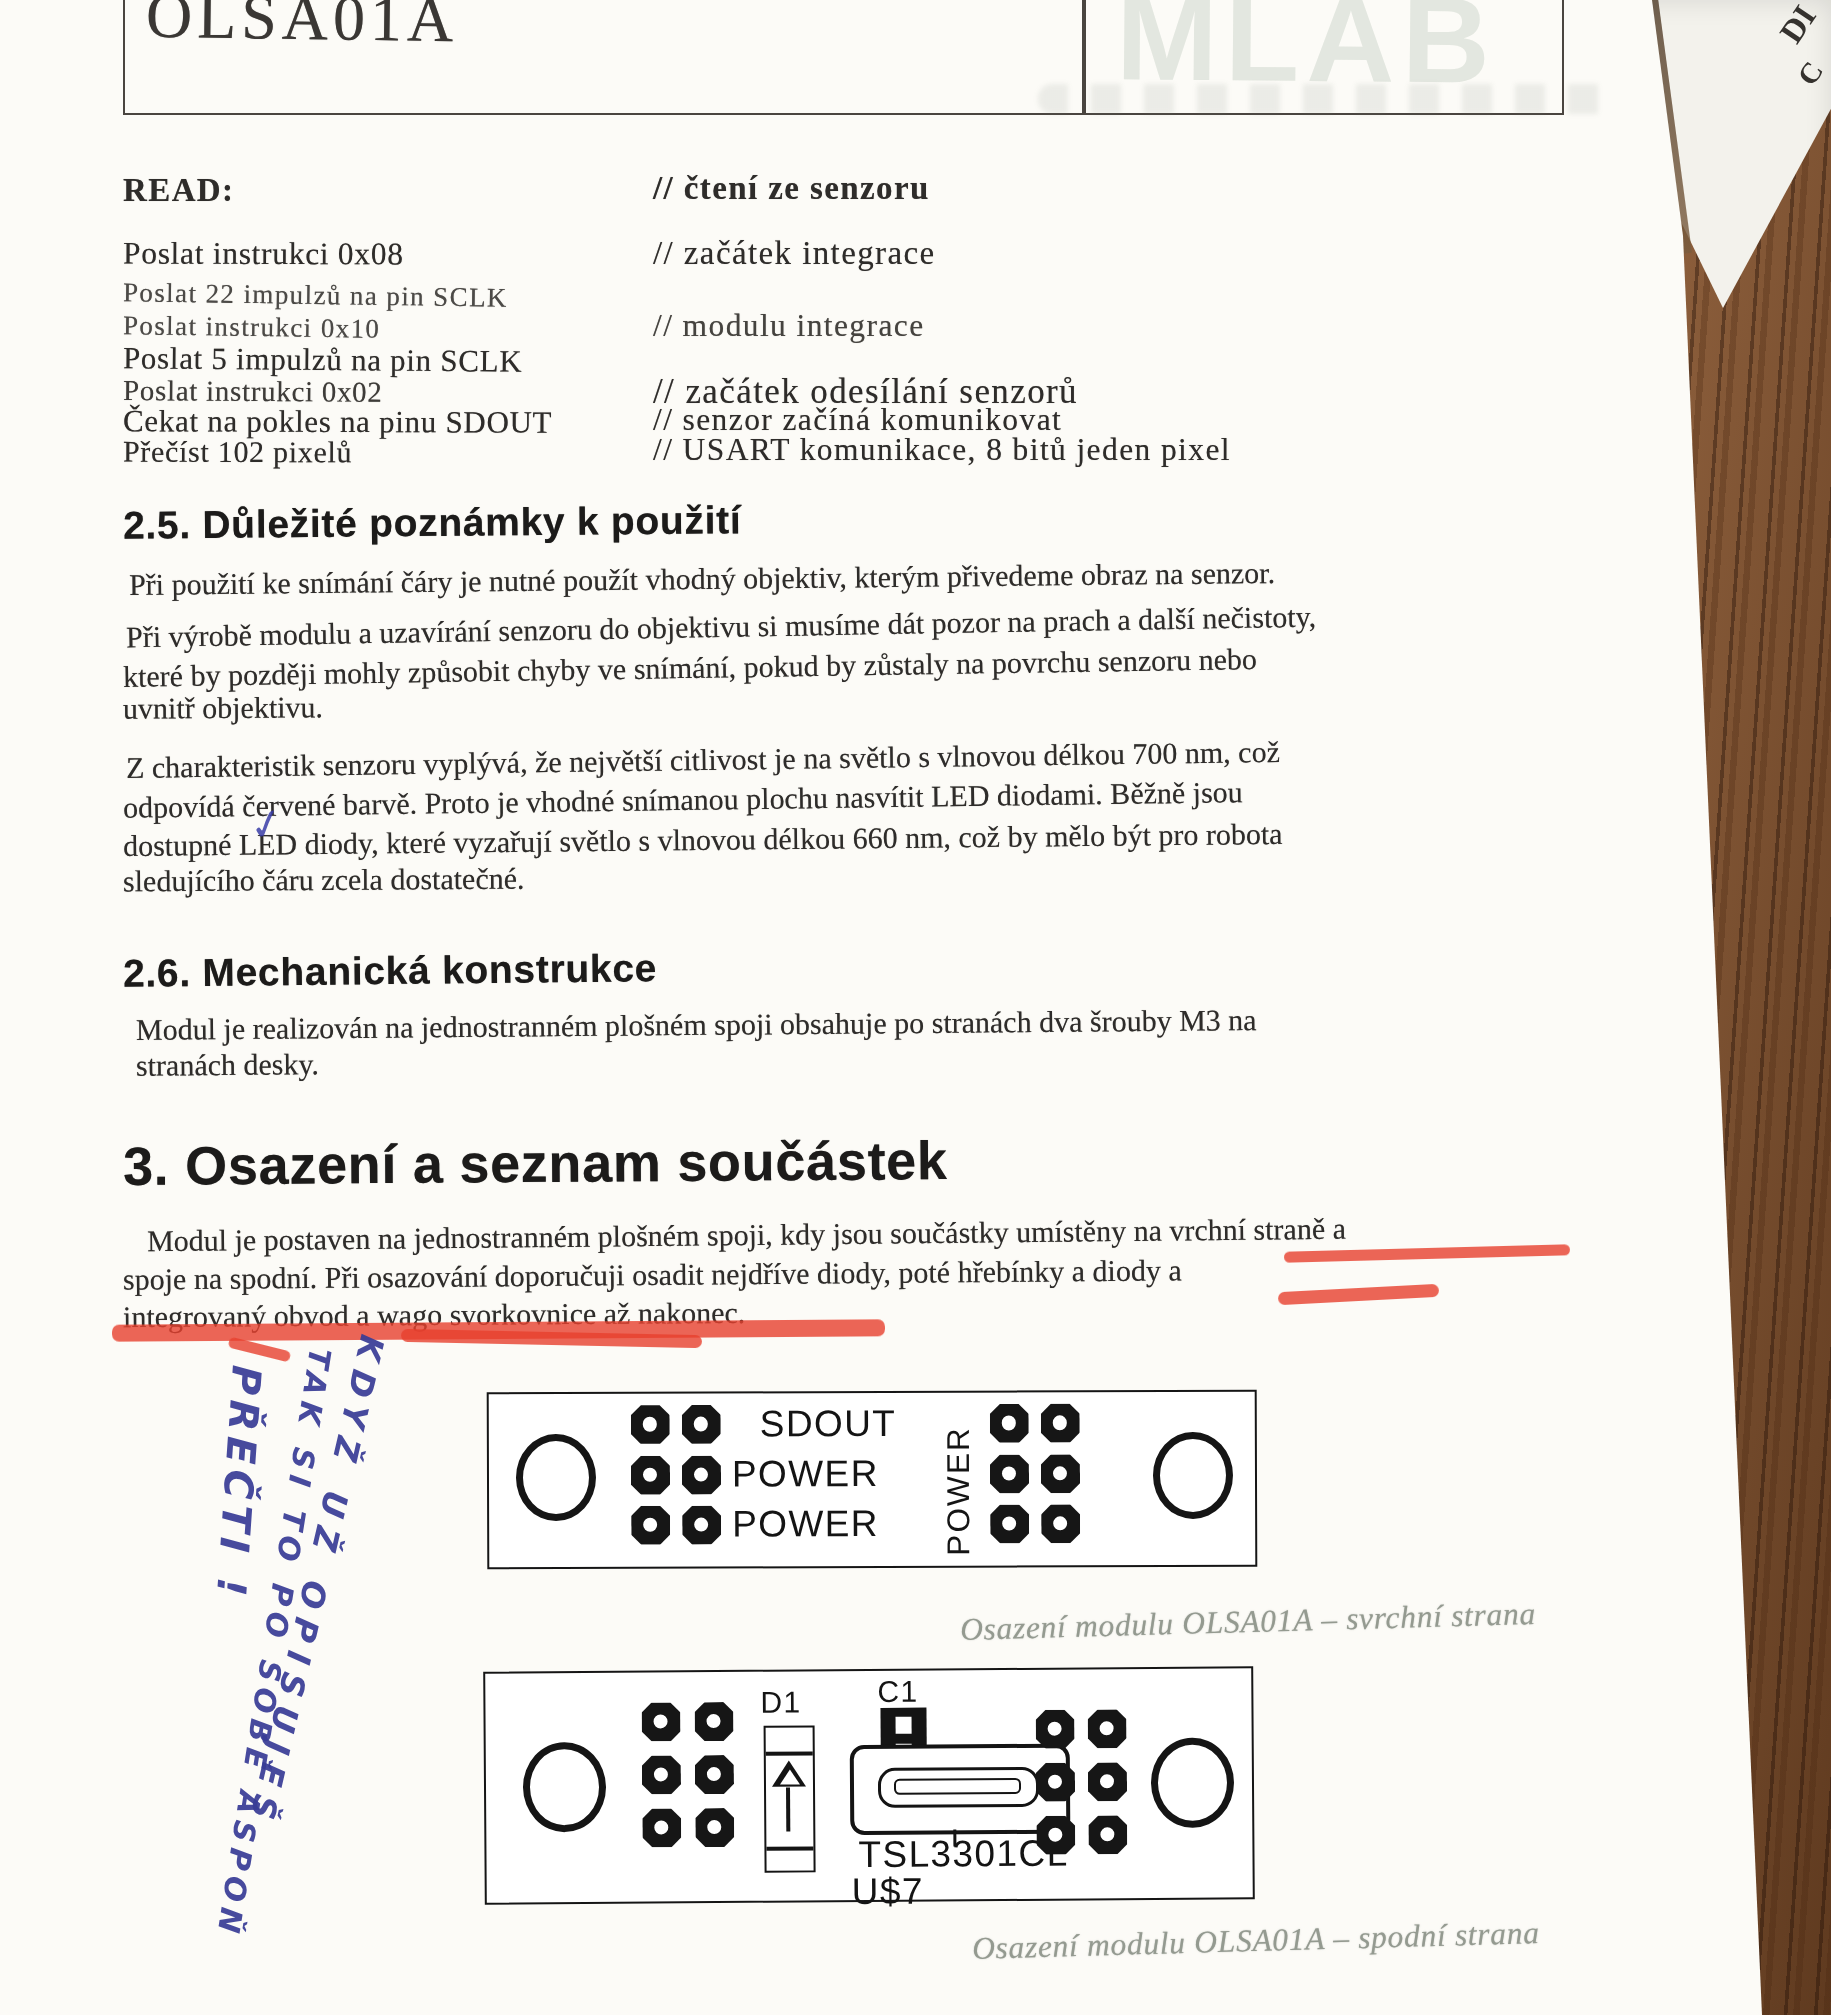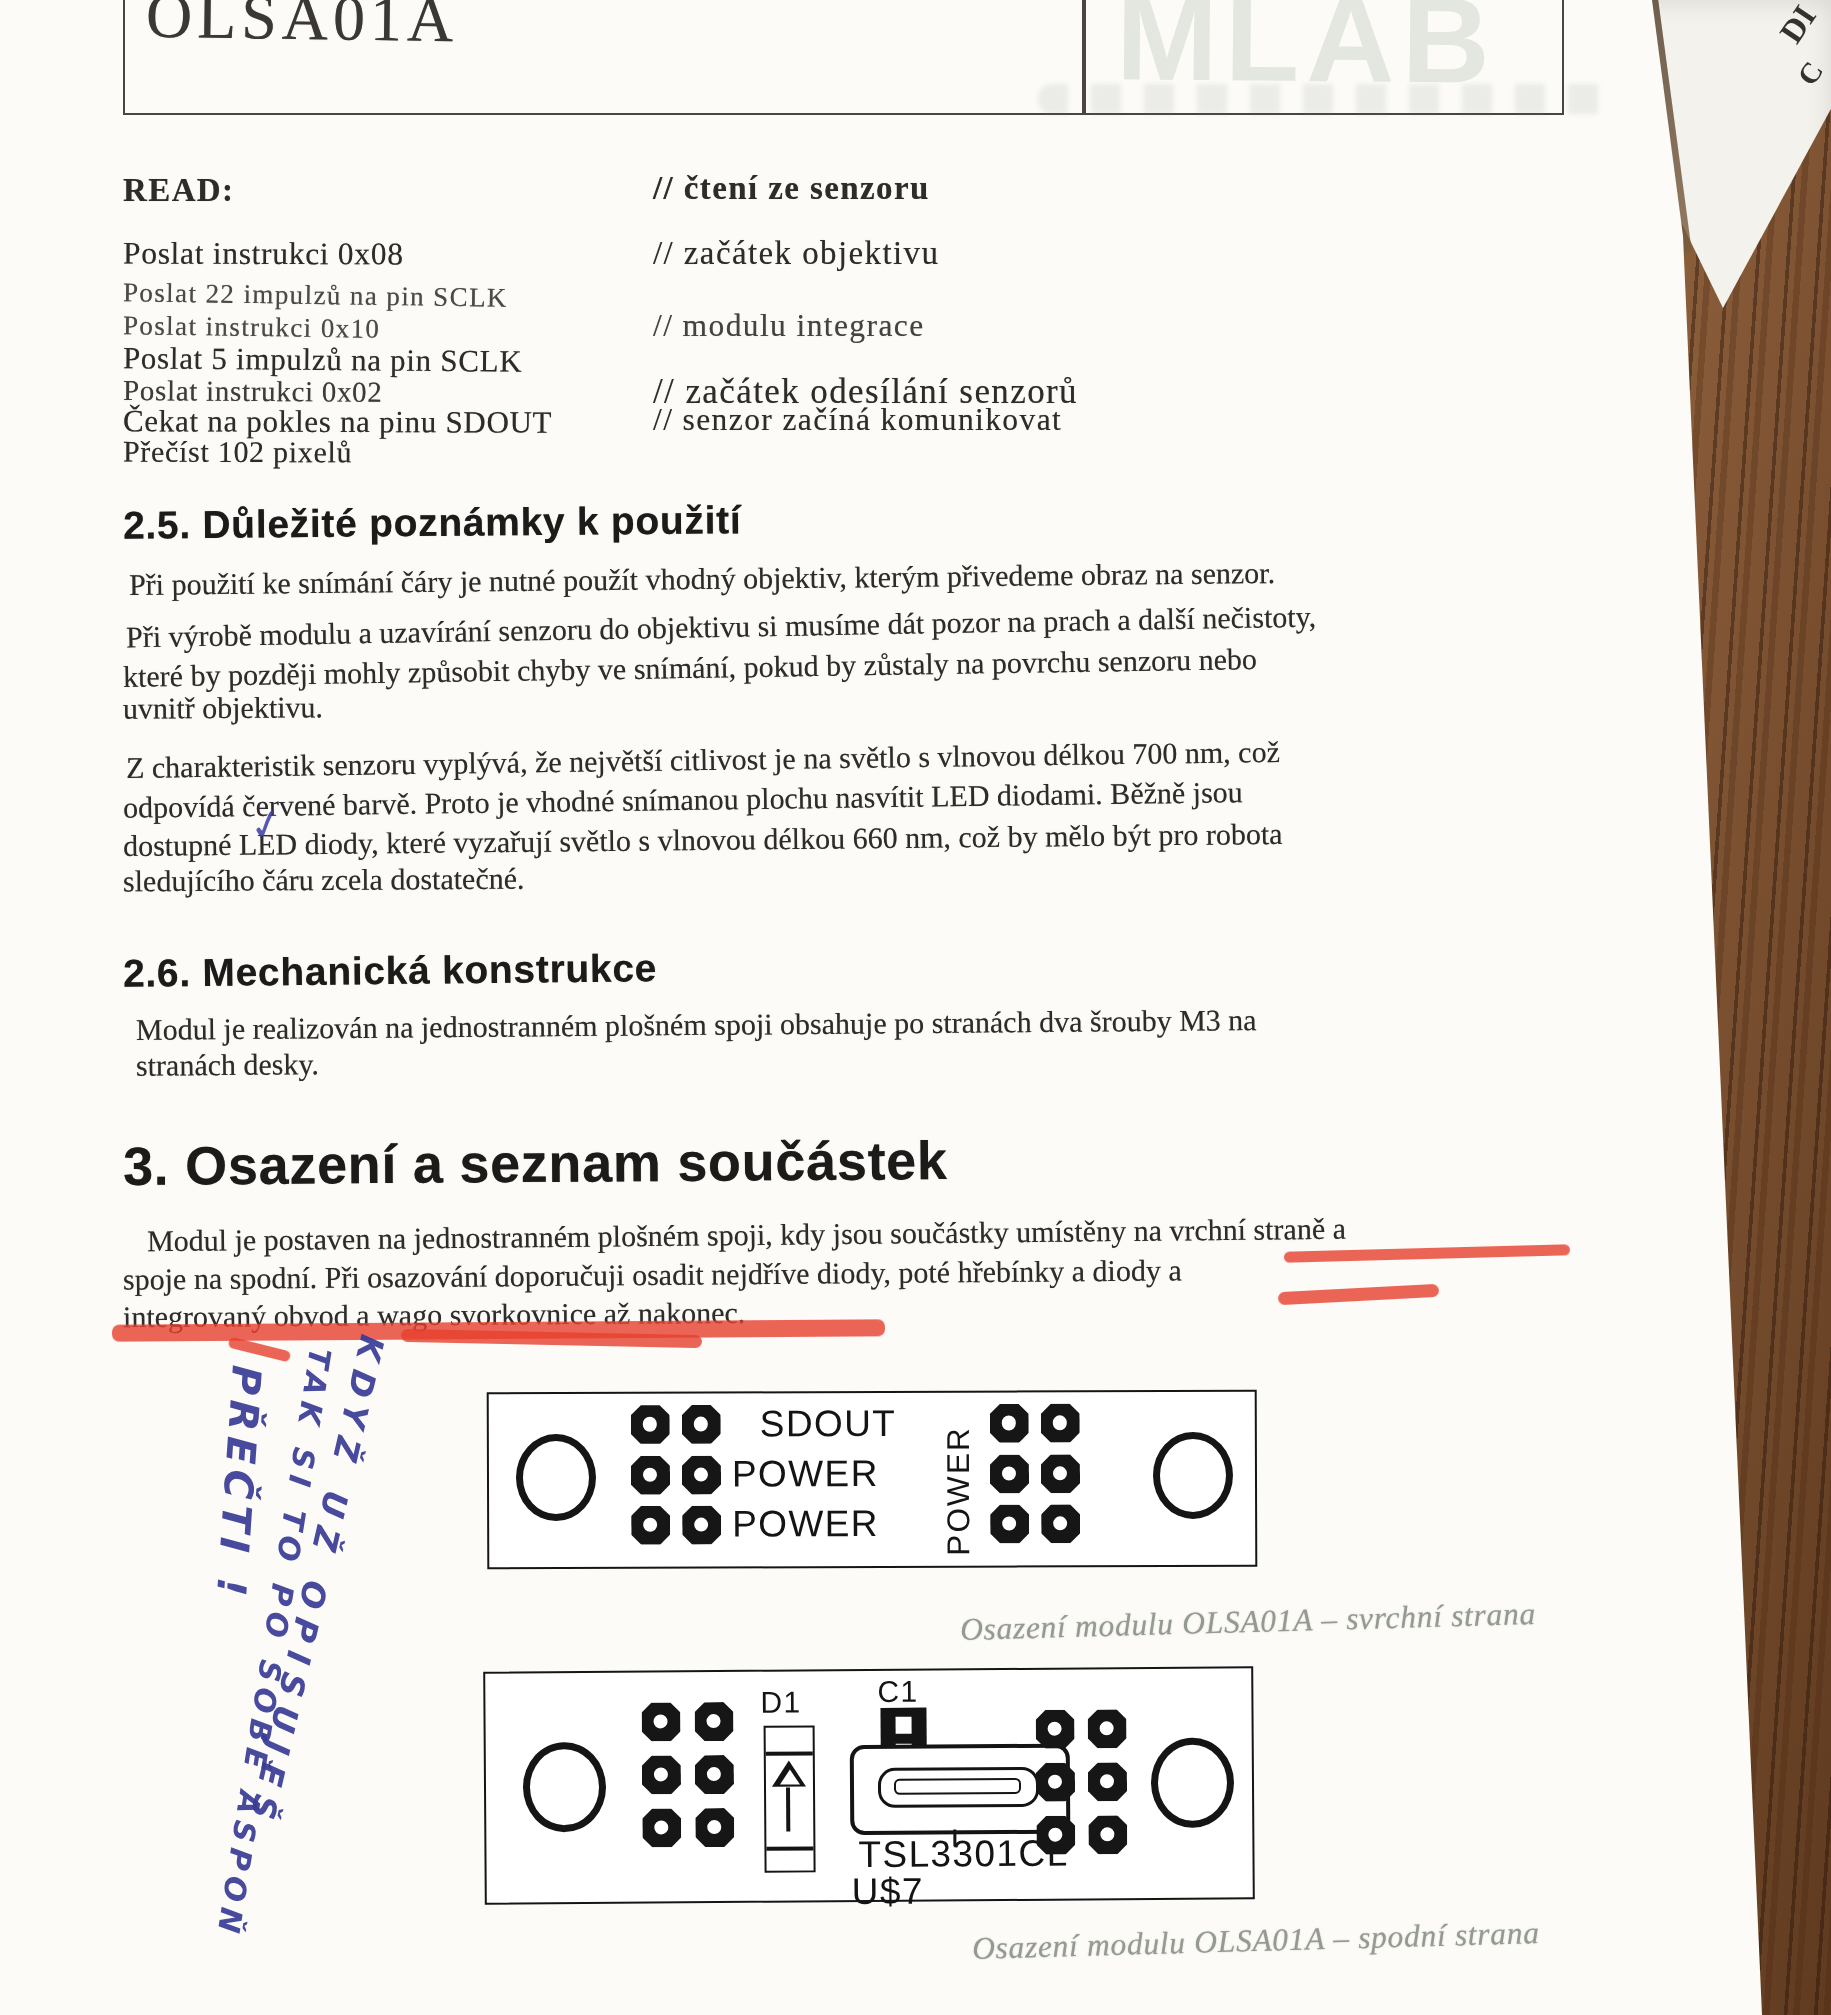--- a/index.html
+++ b/index.html
@@ -63,36 +63,37 @@
     <div class="box" style="left:123px;top:-44px;width:959px;height:155px;"></div>
     <div class="box" style="left:1082px;top:-44px;width:478px;height:155px;"></div>
     <span class="txt serif" style="left:146px;top:-18.6px;font-size:64px;letter-spacing:5px;color:#3a3734;transform:rotate(0.8deg);">OLSA01A</span>
     <span class="watermark" style="left:1116px;top:-31.5px;font-size:122px;letter-spacing:7.2px;transform:rotate(0.5deg);">MLAB</span>
     <div class="ghost" style="left:1038px;top:84px;width:580px;height:30px;background:repeating-linear-gradient(90deg, rgba(120,130,120,.25) 0 30px, transparent 30px 53px);"></div>
 
     <span class="txt serif" style="left:123px;top:172px;font-size:33px;font-weight:bold;letter-spacing:1.4px;">READ:</span>
     <span class="txt serif" style="left:653px;top:170px;font-size:33px;font-weight:bold;letter-spacing:1.4px;">// čtení ze senzoru</span>
 
     <span class="txt serif" style="left:123px;top:236px;font-size:31.5px;letter-spacing:0.7px;transform:rotate(0.2deg);">Poslat instrukci 0x08</span>
-    <span class="txt serif" style="left:653px;top:235px;font-size:33px;letter-spacing:1.4px;">// začátek objektivu</span>
+    <span class="txt serif" style="left:653px;top:235px;font-size:33px;letter-spacing:1.4px;">// začátek integrace</span>
 
     <span class="txt serif" style="left:123px;top:280px;font-size:27px;letter-spacing:1.4px;color:#4c4a47;transform:rotate(0.8deg);">Poslat 22 impulzů na pin SCLK</span>
 
     <span class="txt serif" style="left:123px;top:312px;font-size:27px;letter-spacing:1.4px;color:#4c4a47;transform:rotate(0.8deg);">Poslat instrukci 0x10</span>
     <span class="txt serif" style="left:653px;top:308px;font-size:31.5px;letter-spacing:1.4px;color:#45433f;">// modulu integrace</span>
 
     <span class="txt serif" style="left:123px;top:342px;font-size:31px;letter-spacing:0.7px;transform:rotate(0.5deg);">Poslat 5 impulzů na pin SCLK</span>
 
     <span class="txt serif" style="left:123px;top:375px;font-size:29px;letter-spacing:0.7px;color:#3e3c39;transform:rotate(0.4deg);">Poslat instrukci 0x02</span>
     <span class="txt serif" style="left:653px;top:372px;font-size:35px;letter-spacing:1.4px;">// začátek odesílání senzorů</span>
 
     <span class="txt serif" style="left:123px;top:404px;font-size:31px;letter-spacing:0.7px;transform:rotate(0.2deg);">Čekat na pokles na pinu SDOUT</span>
     <span class="txt serif" style="left:653px;top:402px;font-size:31.5px;letter-spacing:1.4px;">// senzor začíná komunikovat</span>
 
     <span class="txt serif" style="left:123px;top:435px;font-size:30px;letter-spacing:0.7px;transform:rotate(0.2deg);">Přečíst 102 pixelů</span>
+    <span class="txt serif" style="left:653px;top:432px;font-size:31.5px;letter-spacing:1.4px;">// USART komunikace, 8 bitů jeden pixel</span>
 
     <span class="txt head" style="left:123px;top:501px;font-size:39px;letter-spacing:0.7px;transform:rotate(-0.5deg);">2.5. Důležité poznámky k použití</span>
     <span class="txt serif" style="left:129px;top:562px;font-size:30px;transform:rotate(-0.6deg);">Při použití ke snímání čáry je nutné použít vhodný objektiv, kterým přivedeme obraz na senzor.</span>
     <span class="txt serif" style="left:126px;top:610px;font-size:30px;transform:rotate(-1.0deg);">Při výrobě modulu a uzavírání senzoru do objektivu si musíme dát pozor na prach a další nečistoty,</span>
     <span class="txt serif" style="left:123px;top:651px;font-size:30px;transform:rotate(-0.9deg);">které by později mohly způsobit chyby ve snímání, pokud by zůstaly na povrchu senzoru nebo</span>
     <span class="txt serif" style="left:123px;top:691px;font-size:30px;transform:rotate(-0.4deg);">uvnitř objektivu.</span>
     <span class="txt serif" style="left:126px;top:743px;font-size:30px;transform:rotate(-0.8deg);">Z charakteristik senzoru vyplývá, že největší citlivost je na světlo s vlnovou délkou 700 nm, což</span>
     <span class="txt serif" style="left:123px;top:783px;font-size:30px;transform:rotate(-0.8deg);">odpovídá červené barvě. Proto je vhodné snímanou plochu nasvítit LED diodami. Běžně jsou</span>
     <span class="txt serif" style="left:123px;top:823px;font-size:30px;transform:rotate(-0.6deg);">dostupné LED diody, které vyzařují světlo s vlnovou délkou 660 nm, což by mělo být pro robota</span>
     <span class="txt serif" style="left:123px;top:863px;font-size:30px;transform:rotate(-0.4deg);">sledujícího čáru zcela dostatečné.</span>

